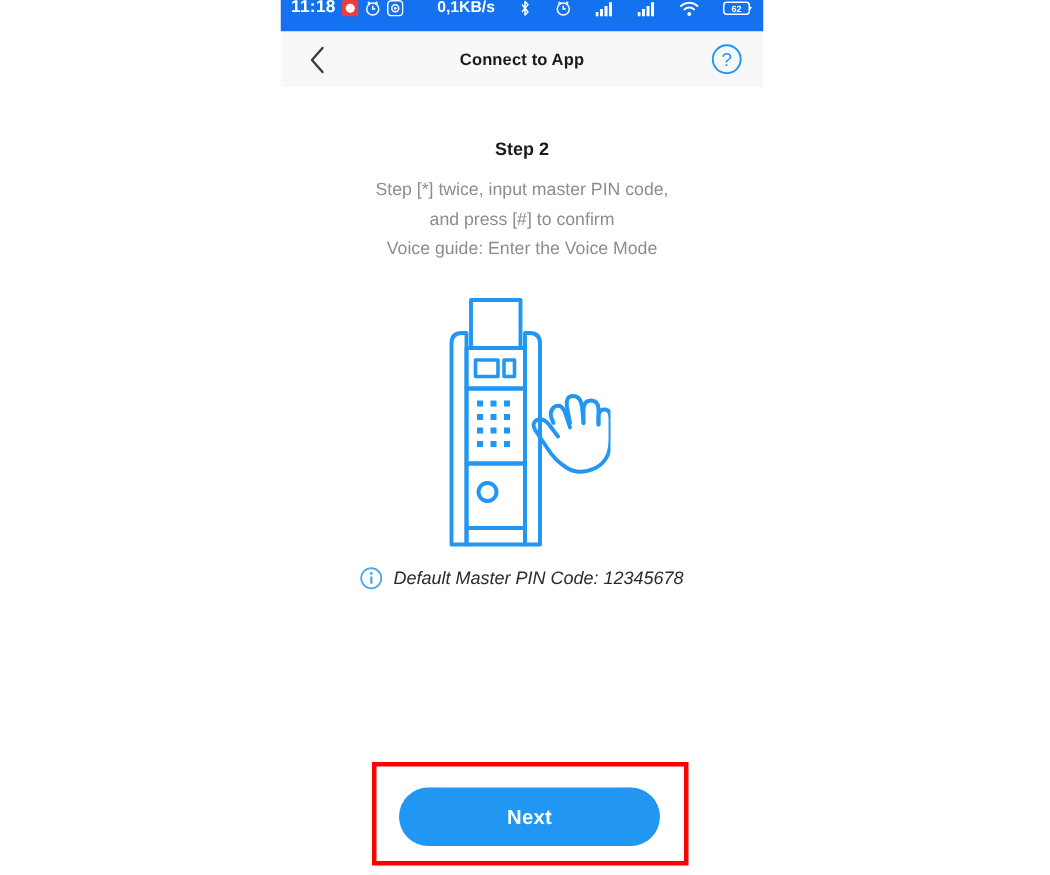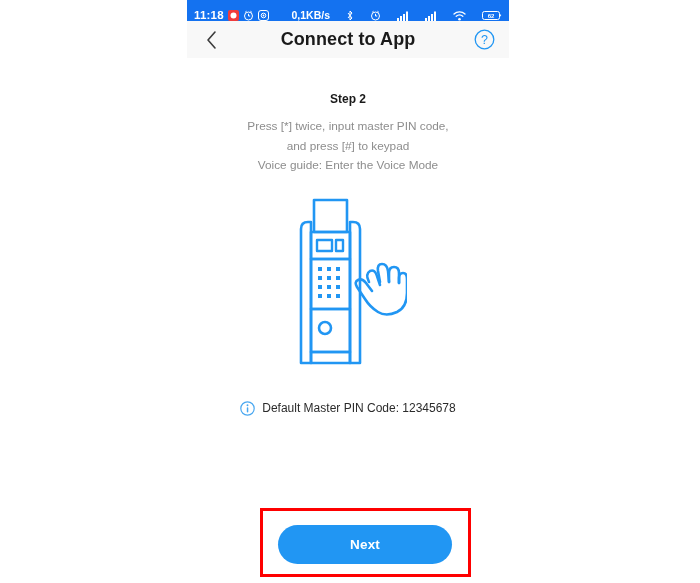--- a/index.html
+++ b/index.html
@@ -31,21 +31,21 @@
     background: #ffffff;
     overflow: hidden;
   }
 
   
   .status-bar {
     position: relative;
     height: 21px;
     background: #1472f0;
     display: flex;
-    align-items: flex-end;
+    align-items: flex-start;
     padding: 0 7px;
     box-sizing: border-box;
     color: #ffffff;
   }
   .status-left {
     display: flex;
     align-items: center;
     gap: 4px;
   }
   .status-right {
@@ -86,21 +86,21 @@
     height: 22px;
     display: flex;
     align-items: center;
     justify-content: center;
     cursor: pointer;
   }
   .header-title {
     position: absolute;
     left: 0; right: 0;
     text-align: center;
-    font-size: 18px;
+    font-size: 11px;
     font-weight: bold;
     color: #1a1a1a;
     letter-spacing: 0.1px;
   }
   .help-btn {
     margin-left: auto;
     width: 22px;
     height: 22px;
     display: flex;
     align-items: center;
@@ -134,34 +134,35 @@
   .illustration {
     margin-top: 22px;
     height: 172px;
     display: flex;
     align-items: center;
     justify-content: center;
   }
 
   
   .pin-note {
-    margin-top: 31px;
+    margin-top: 8px;
     display: flex;
     justify-content: center;
     gap: 7px;
+    font-style: italic;
   }
   .pin-note-text {
     font-size: 12px;
     color: #2b2b2b;
   }
 
   
   .footer {
     position: absolute;
-    left: 16px;
+    left: 4px;
     top: 508px;
     width: 322px;
     height: 70px;
   }
   .redbox {
     position: absolute;
     left: 57px;
     top: 0;
     width: 211px;
     height: 69px;
@@ -279,22 +280,22 @@
             </svg>
         </span>
       </div>
     </div>
 
     <div class="content">
 
       <div class="step-title">Step 2</div>
 
       <div class="instructions">
-        <div class="line">Press [*] twice, input master PIN code,</div>
-        <div class="line">and press [#] to keypad</div>
+        <div class="line">Step [*] twice, input master PIN code,</div>
+        <div class="line">and press [#] to confirm</div>
         <div class="line">Voice guide: Enter the Voice Mode</div>
       </div>
 
       <div class="illustration">
         <svg width="118" height="172" viewBox="0 0 118 172">
           <g fill="none" stroke="#2196f3" stroke-width="2.6" stroke-linejoin="round" stroke-linecap="round">
 
             <path d="M12 31 q0 -7 7 -7 L22 24 L22 165 L12 165 Z"></path>
 
             <path d="M64 24 q7 0 7 7 L71 165 L61 165 L61 24 Z"></path>

